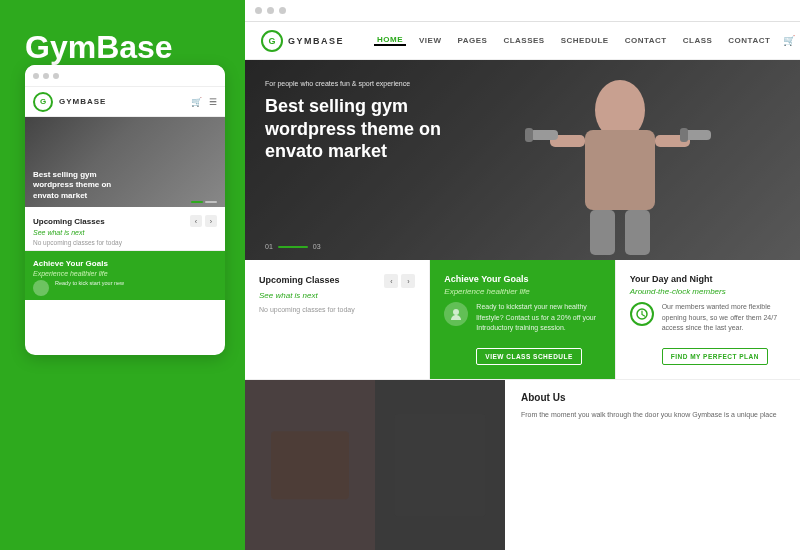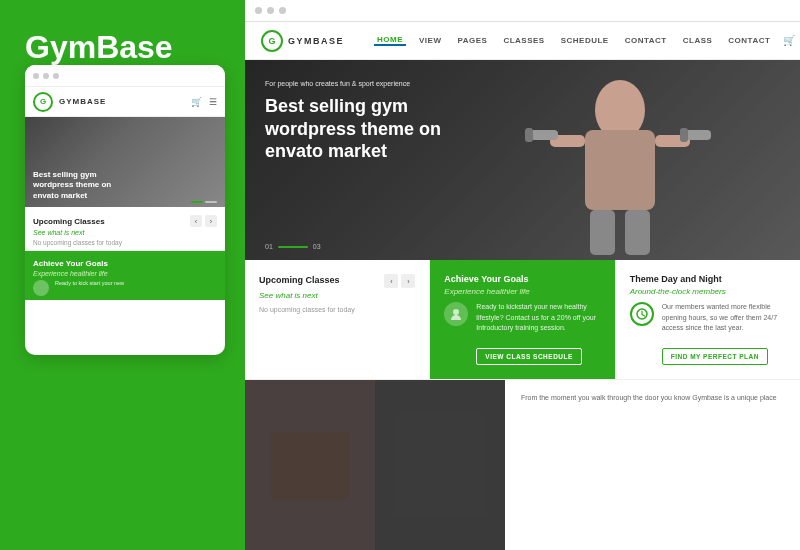--- a/index.html
+++ b/index.html
@@ -305,21 +305,21 @@
       font-size: 8px;
       color: #555;
       font-weight: 600;
       letter-spacing: 0.5px;
       cursor: pointer;
       padding: 0 3px;
     }
 
     .desktop-nav-link.active {
       color: #2eaa1e;
-      border-bottom: 2px solid #0369a1;
+      border-bottom: 2px solid #000000;
     }
 
     .desktop-cart {
       width: 16px; height: 14px;
       display: flex;align-items:center;justify-content:center;
       font-size: 10px;
       color: #555;
     }
 
     
@@ -682,21 +682,21 @@
             </svg>
           </div>
           <div>
             <div class="card-desc">Ready to kickstart your new healthy lifestyle? Contact us for a 20% off your Introductory training session.</div>
             <button class="card-btn white-btn">VIEW CLASS SCHEDULE</button>
           </div>
         </div>
       </div>
 
       <div class="card">
-        <div class="card-title">Theme Day and Night</div>
+        <div class="card-title">Your Day and Night</div>
         <div class="card-subtitle">Around-the-clock members</div>
         <div class="card-icon-row">
           <div class="card-icon border-green">
             <svg width="12" height="12" viewBox="0 0 12 12" xmlns="http://www.w3.org/2000/svg">
               <circle cx="6" cy="6" r="5" stroke="#2eaa1e" stroke-width="1.5" fill="none"></circle>
               <path d="M6 3v3.5l2.5 1.5" stroke="#2eaa1e" stroke-width="1.2" fill="none" stroke-linecap="round"></path>
             </svg>
           </div>
           <div>
             <div class="card-desc dark">Our members wanted more flexible opening hours, so we offer them 24/7 access since the last year.</div>
@@ -715,18 +715,19 @@
           </svg>
         </div>
         <div class="bottom-img-box">
           <svg width="100%" height="100%" xmlns="http://www.w3.org/2000/svg">
             <rect width="100%" height="100%" fill="#3a3a3a"></rect>
             <rect x="15%" y="20%" width="70%" height="60%" rx="4" fill="rgba(60,60,60,0.6)"></rect>
           </svg>
         </div>
       </div>
       <div class="bottom-right">
+        <div class="about-title">About Us</div>
         <div class="about-text">From the moment you walk through the door you know Gymbase is a unique place</div>
       </div>
     </div>
 
   </div>
 </div>
 
 </body></html>

